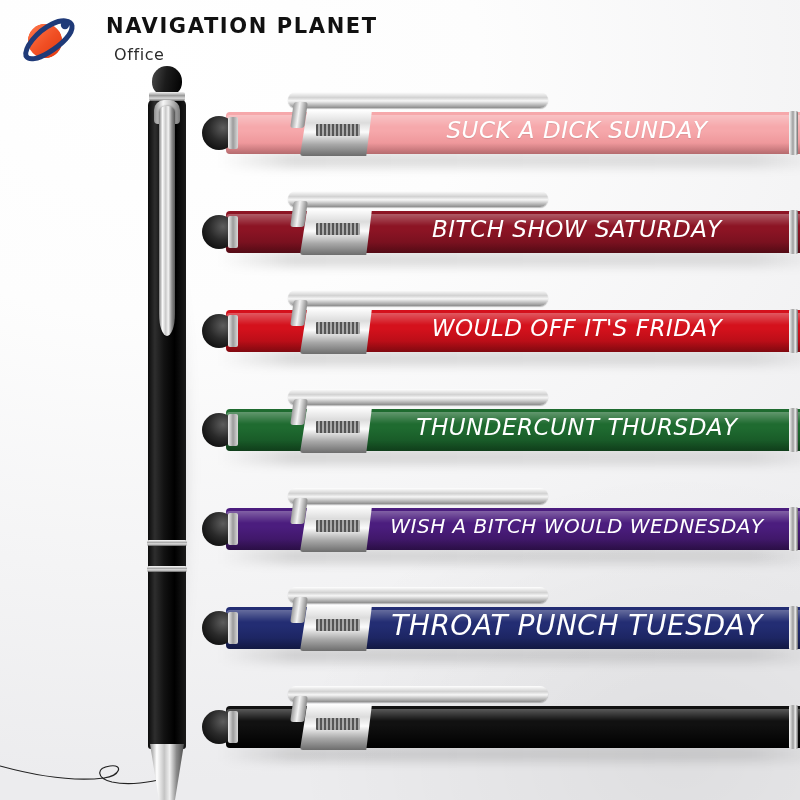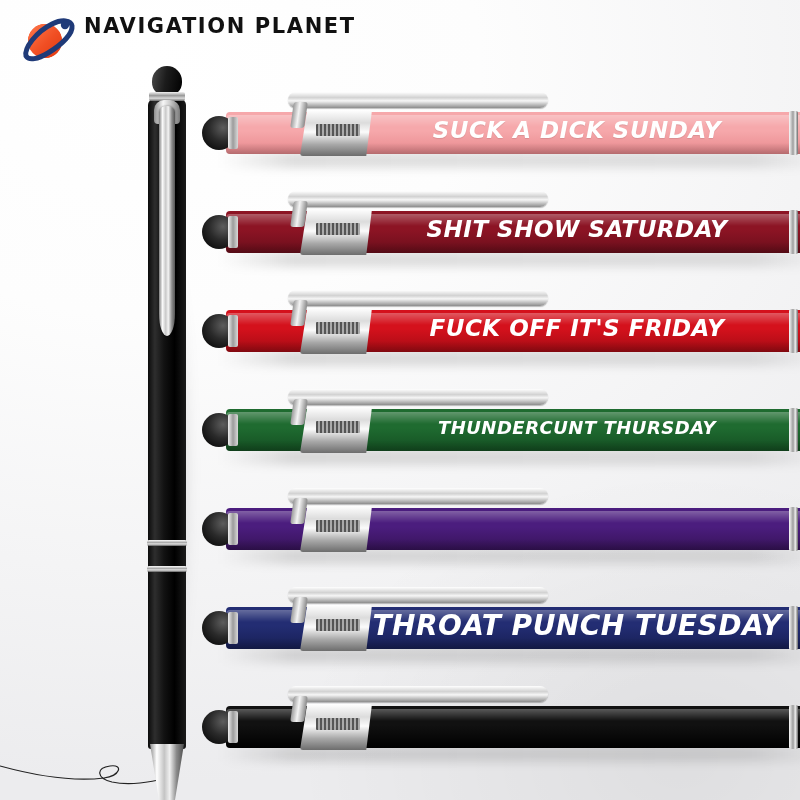--- a/index.html
+++ b/index.html
@@ -16,21 +16,21 @@
   }
   
   #stage::after{
     content:"";position:absolute;inset:0;pointer-events:none;
     background:radial-gradient(ellipse 80% 60% at 85% 95%, rgba(0,0,0,.06) 0%, rgba(0,0,0,0) 60%);
   }
 
   
   .brand{position:absolute;left:18px;top:10px;display:flex;align-items:flex-start;z-index:40;}
   .brand-mark{width:62px;height:62px;flex:0 0 62px;position:relative;margin-top:2px;}
-  .brand-text{margin-left:4px;padding-top:6px;}
+  .brand-text{margin-left:26px;padding-top:6px;}
   .brand-title{
     font-size:21px;font-weight:700;letter-spacing:1.6px;color:#111;
     font-family:"DejaVu Sans",sans-serif;line-height:1;white-space:nowrap;
   }
   .brand-sub{
     font-size:16px;color:#2b2b2b;letter-spacing:.6px;margin-top:10px;margin-left:8px;
     font-family:"DejaVu Sans",sans-serif;line-height:1;
   }
 
   
@@ -127,21 +127,21 @@
   }
   .pen-ring{
     position:absolute;right:28px;top:11px;width:9px;height:44px;
     background:linear-gradient(90deg,#fbfbfb,#9d9d9d 45%,#ededed 70%,#6a6a6a);
     border-radius:2px;
   }
   .pen-label{
     position:absolute;left:180px;right:48px;top:12px;height:36px;
     display:flex;align-items:center;justify-content:center;
     font-family:"DejaVu Sans",sans-serif;
-    font-weight:700;font-style:italic;letter-spacing:.5px;
+    font-weight:400;font-style:italic;letter-spacing:.5px;
     white-space:nowrap;
   }
 </style>
 </head>
 <body>
 
 <div id="stage">
 
   <div class="brand">
     <div class="brand-mark">
@@ -154,20 +154,21 @@
             <stop offset="55%" stop-color="#f04e23"></stop>
             <stop offset="100%" stop-color="#e03a12"></stop>
           </linearGradient>
         </defs>
         <path d="M8 44 C 6 36, 18 20, 34 12 C 44 7, 53 8, 54 14 C 55 21, 45 32, 30 41 C 20 47, 11 49, 8 44 Z" fill="none" stroke="#1f3a78" stroke-width="5" stroke-linecap="round"></path>
         <circle cx="47" cy="13" r="4.2" fill="#1f3a78"></circle>
       </svg>
     </div>
     <div class="brand-text">
       <div class="brand-title">NAVIGATION PLANET</div>
+      <div class="brand-sub">Office</div>
     </div>
   </div>
 
   <div class="hero">
     <div class="hero-shadow"></div>
     <div class="hero-body"></div>
     <div class="hero-stylus"></div>
     <div class="hero-collar"></div>
     <div class="hero-clip-top"></div>
     <div class="hero-clip"></div>
@@ -198,56 +199,57 @@
       <div class="pen" style="top: 199px;">
     <div class="pen-shadow"></div>
     <div class="pen-barrel" style="background: linear-gradient(rgb(140, 20, 36) 0%, rgb(140, 20, 36) 45%, rgb(107, 14, 27) 100%);"></div>
     <div class="pen-stylus"></div>
     <div class="pen-stylus-collar"></div>
     <div class="pen-collar"></div>
     <div class="pen-grip"></div>
     <div class="pen-clip"></div>
     <div class="pen-clip-stem"></div>
     <div class="pen-ring"></div>
-    <div class="pen-label" style="color: rgb(255, 255, 255); font-size: 23px;">SHIT SHOW SATURDAY</div>
+    <div class="pen-label" style="color: rgb(255, 255, 255); font-size: 23px;">BITCH SHOW SATURDAY</div>
   </div>
       <div class="pen" style="top: 298px;">
     <div class="pen-shadow"></div>
     <div class="pen-barrel" style="background: linear-gradient(rgb(212, 17, 28) 0%, rgb(212, 17, 28) 45%, rgb(165, 11, 20) 100%);"></div>
     <div class="pen-stylus"></div>
     <div class="pen-stylus-collar"></div>
     <div class="pen-collar"></div>
     <div class="pen-grip"></div>
     <div class="pen-clip"></div>
     <div class="pen-clip-stem"></div>
     <div class="pen-ring"></div>
-    <div class="pen-label" style="color: rgb(255, 255, 255); font-size: 23px;">FUCK OFF IT'S FRIDAY</div>
+    <div class="pen-label" style="color: rgb(255, 255, 255); font-size: 23px;">WOULD OFF IT'S FRIDAY</div>
   </div>
       <div class="pen" style="top: 397px;">
     <div class="pen-shadow"></div>
     <div class="pen-barrel" style="background: linear-gradient(rgb(31, 107, 48) 0%, rgb(31, 107, 48) 45%, rgb(20, 79, 34) 100%);"></div>
     <div class="pen-stylus"></div>
     <div class="pen-stylus-collar"></div>
     <div class="pen-collar"></div>
     <div class="pen-grip"></div>
     <div class="pen-clip"></div>
     <div class="pen-clip-stem"></div>
     <div class="pen-ring"></div>
-    <div class="pen-label" style="color: rgb(255, 255, 255); font-size: 18px;">THUNDERCUNT THURSDAY</div>
+    <div class="pen-label" style="color: rgb(255, 255, 255); font-size: 23px;">THUNDERCUNT THURSDAY</div>
   </div>
       <div class="pen" style="top: 496px;">
     <div class="pen-shadow"></div>
     <div class="pen-barrel" style="background: linear-gradient(rgb(75, 29, 126) 0%, rgb(75, 29, 126) 45%, rgb(55, 19, 89) 100%);"></div>
     <div class="pen-stylus"></div>
     <div class="pen-stylus-collar"></div>
     <div class="pen-collar"></div>
     <div class="pen-grip"></div>
     <div class="pen-clip"></div>
     <div class="pen-clip-stem"></div>
     <div class="pen-ring"></div>
+    <div class="pen-label" style="color: rgb(255, 255, 255); font-size: 20px;">WISH A BITCH WOULD WEDNESDAY</div>
   </div>
       <div class="pen" style="top: 595px;">
     <div class="pen-shadow"></div>
     <div class="pen-barrel" style="background: linear-gradient(rgb(35, 45, 115) 0%, rgb(35, 45, 115) 45%, rgb(23, 31, 85) 100%);"></div>
     <div class="pen-stylus"></div>
     <div class="pen-stylus-collar"></div>
     <div class="pen-collar"></div>
     <div class="pen-grip"></div>
     <div class="pen-clip"></div>
     <div class="pen-clip-stem"></div>

